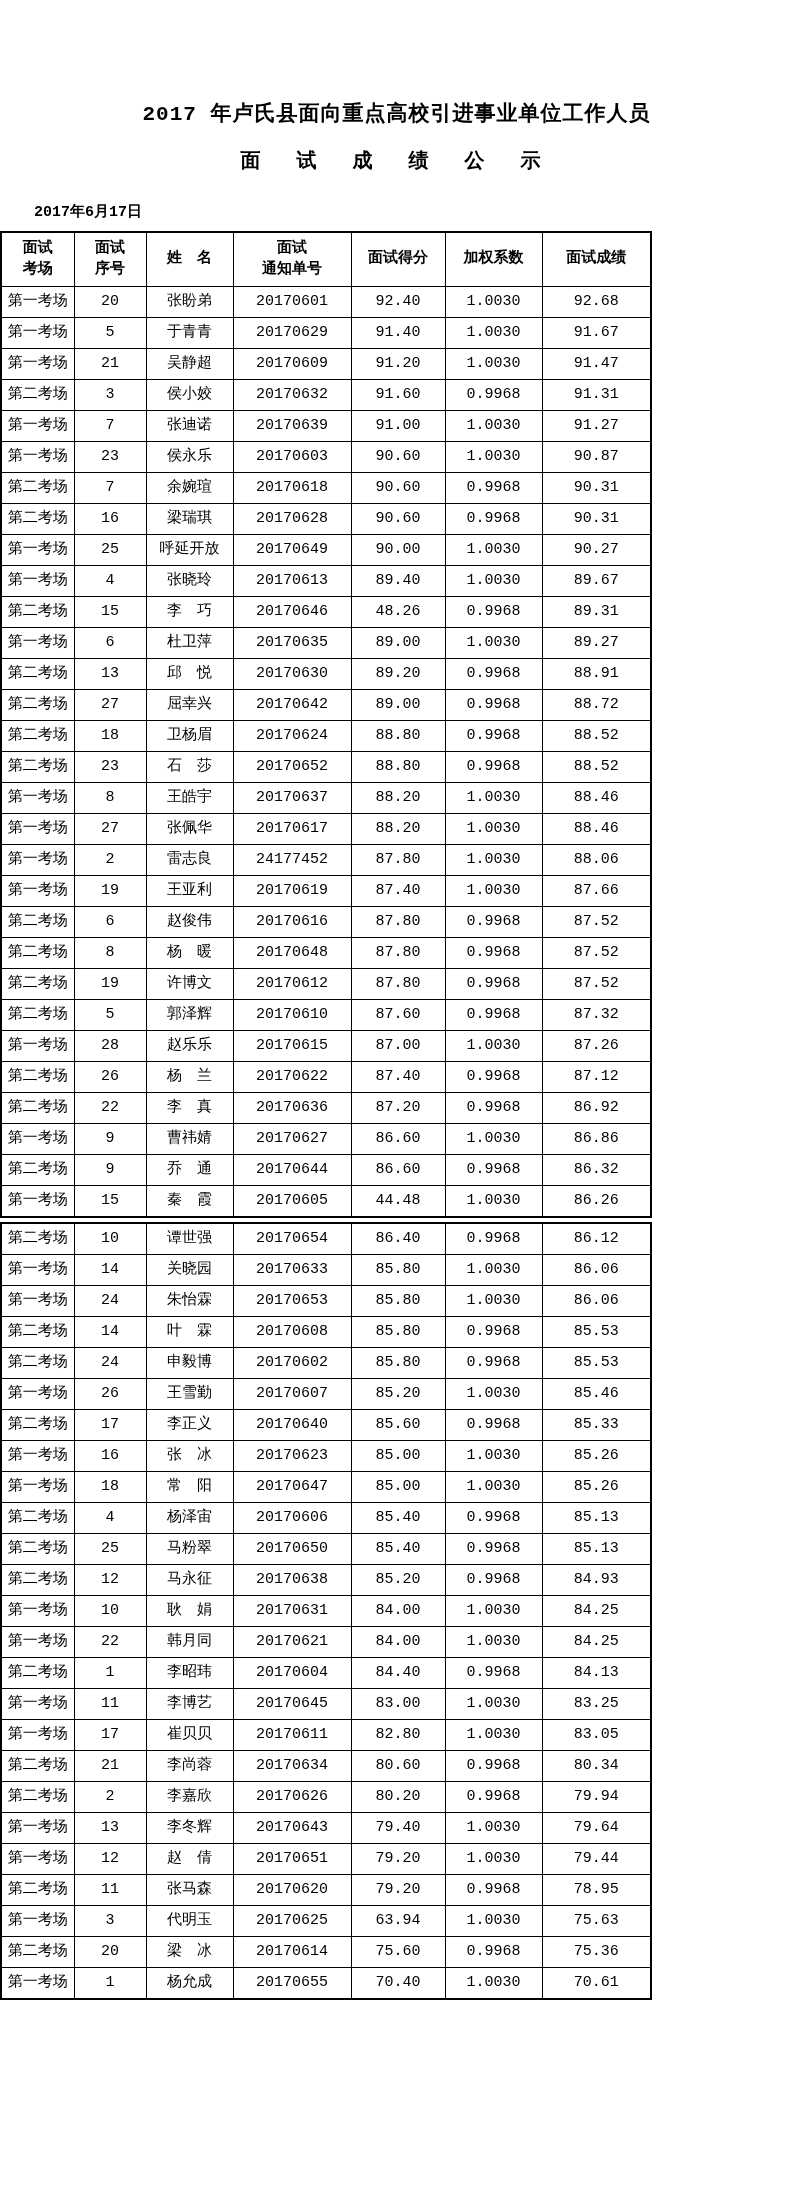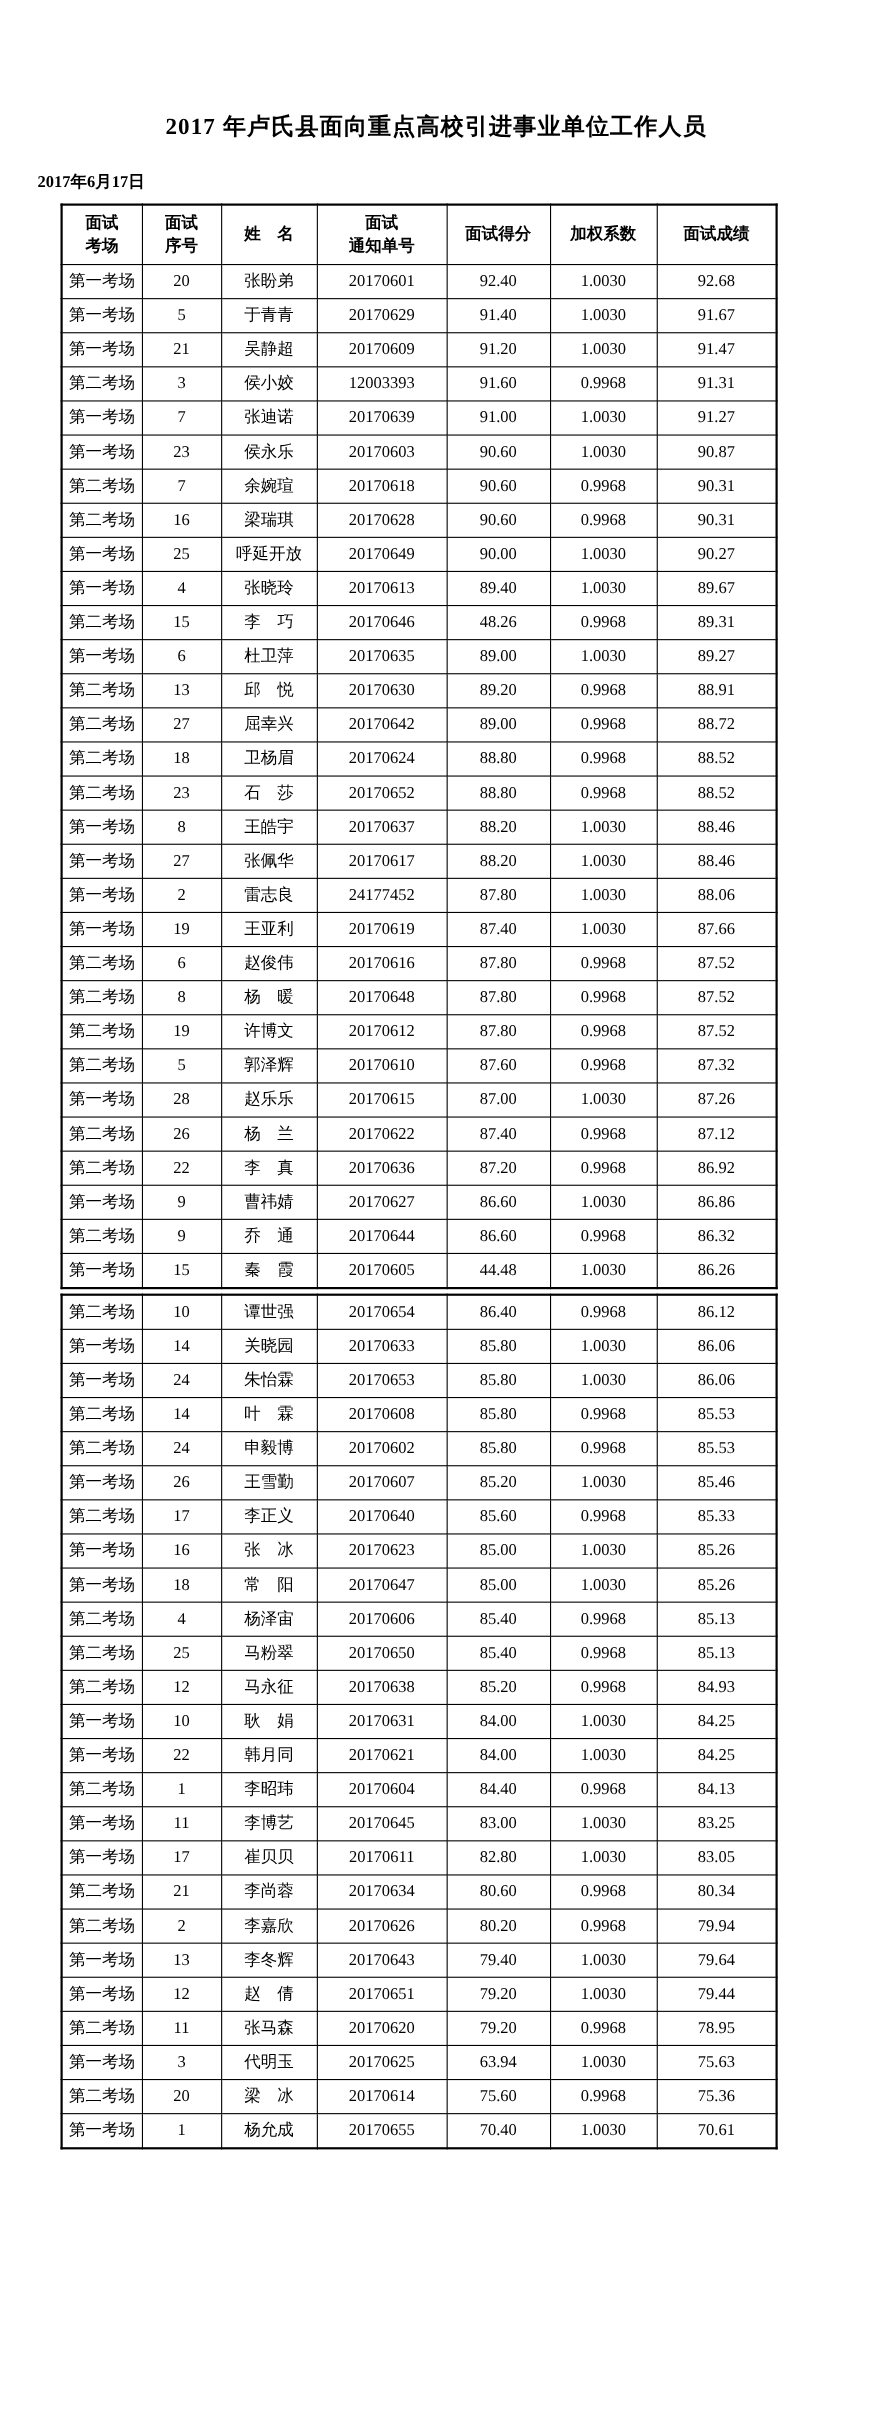--- a/index.html
+++ b/index.html
@@ -2,21 +2,21 @@
 <html><head>
 <meta charset="utf-8">
 <style>
   html, body { margin: 0; padding: 0; background: #ffffff; }
   .page {
     position: relative;
     width: 793px;
     height: 2196px;
     background: #ffffff;
     color: #000000;
-    font-family: Liberation Serif, serif;
+    font-family: Liberation Mono, monospace;
     box-sizing: border-box;
     padding-top: 100px;
     overflow: hidden;
   }
   .title-line1 {
     text-align: center;
     font-size: 21px;
     font-weight: bold;
     line-height: 30px;
     letter-spacing: 1px;
@@ -31,21 +31,20 @@
   }
   .doc-date {
     font-size: 15px;
     font-weight: bold;
     margin: 26px 0 10px 34px;
   }
   table.score-table {
     border-collapse: collapse;
     table-layout: fixed;
     width: 650px;
-    margin-left: 55px;
     border: 2px solid #000000;
   }
   table.score-table.second { margin-top: 4px; }
   .score-table th, .score-table td {
     border: 1px solid #000000;
     text-align: center;
     vertical-align: middle;
     padding: 0;
     font-size: 15px;
     overflow: hidden;
@@ -63,20 +62,21 @@
   col.c-notice { width: 118px; }
   col.c-score  { width: 94px; }
   col.c-coef   { width: 97px; }
   col.c-result { width: 109px; }
 </style>
 </head>
 <body>
 
 <div class="page">
   <div class="title-line1">2017 年卢氏县面向重点高校引进事业单位工作人员</div>
+  <div class="title-line2">面 试 成 绩 公 示</div>
   <div class="doc-date">2017年6月17日</div>
 
   <table class="score-table first">
     <colgroup>
       <col class="c-venue">
         <col class="c-seq">
         <col class="c-name">
         <col class="c-notice">
       <col class="c-score">
         <col class="c-coef">
@@ -121,21 +121,21 @@
           <td>吴静超</td>
           <td>20170609</td>
           <td>91.20</td>
           <td>1.0030</td>
           <td>91.47</td>
         </tr>
         <tr>
           <td>第二考场</td>
           <td>3</td>
           <td>侯小姣</td>
-          <td>12003393</td>
+          <td>20170632</td>
           <td>91.60</td>
           <td>0.9968</td>
           <td>91.31</td>
         </tr>
         <tr>
           <td>第一考场</td>
           <td>7</td>
           <td>张迪诺</td>
           <td>20170639</td>
           <td>91.00</td>

